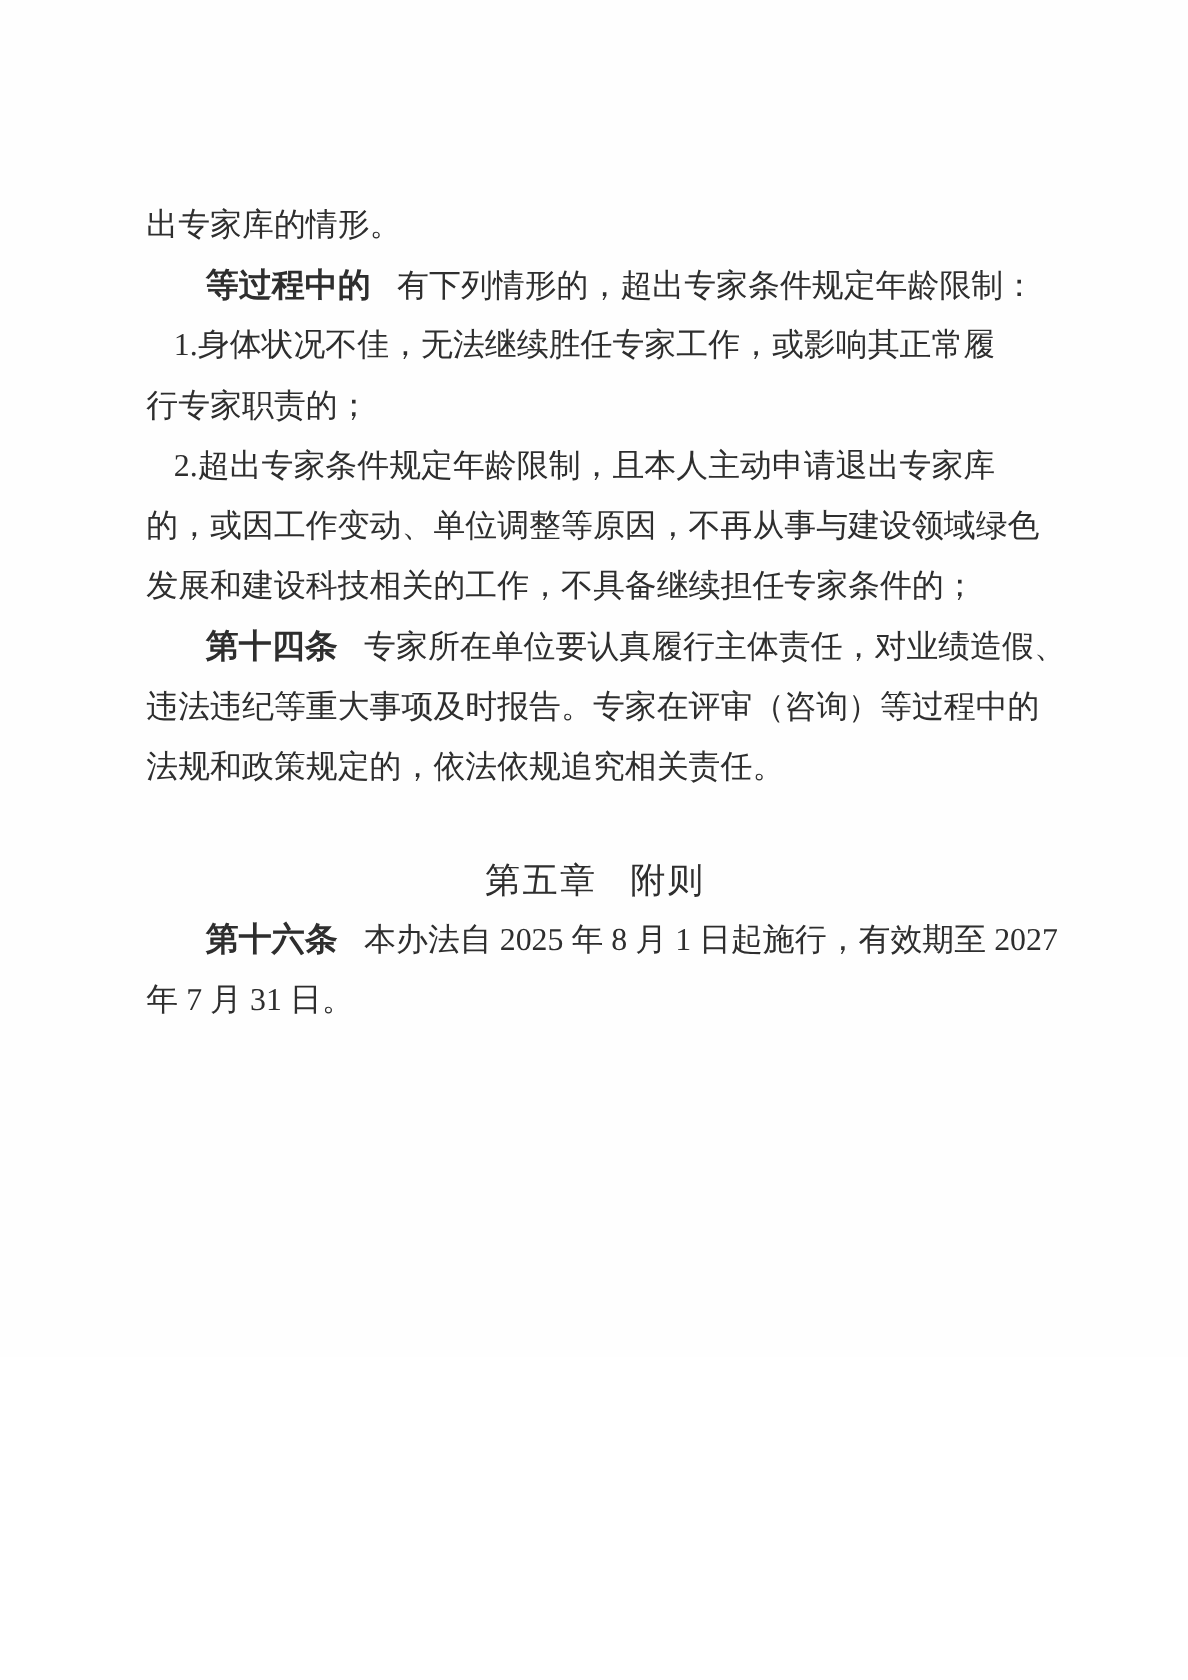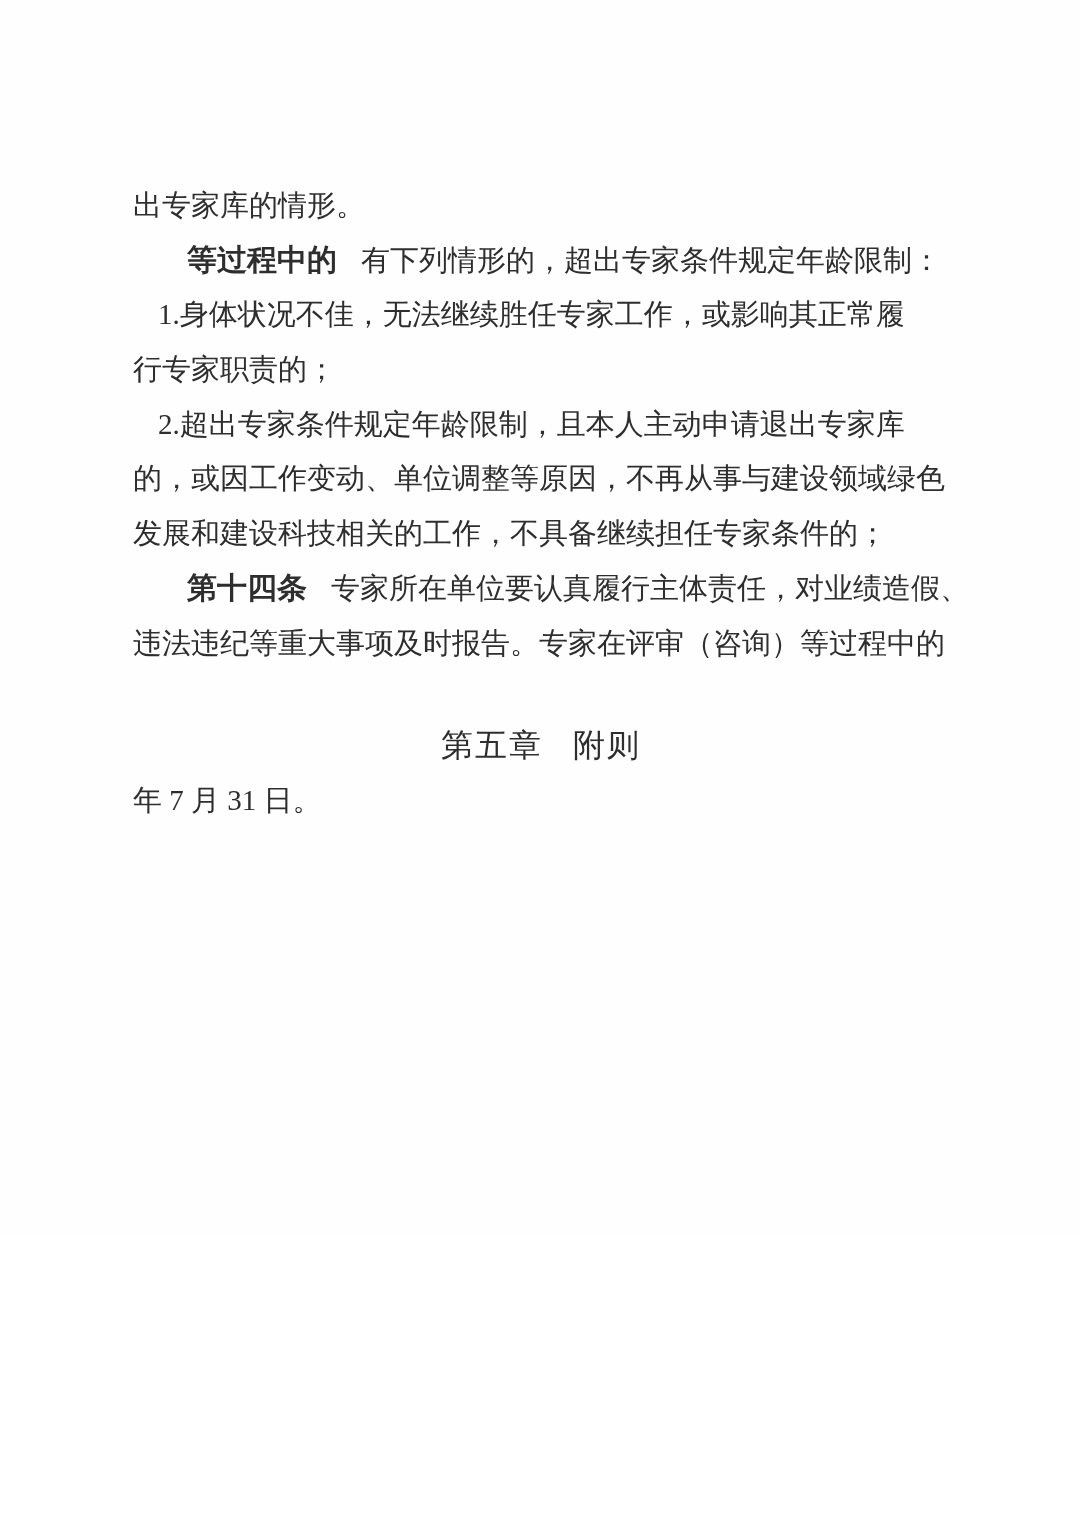--- a/index.html
+++ b/index.html
@@ -91,25 +91,31 @@
 
     <div class="line indent">
       <span class="art-label">第十四条</span><span>专家所在单位要认真履行主体责任，对业绩造假、</span>
     </div>
 
     <div class="line">
       <span>违法违纪等重大事项及时报告。专家在评审（咨询）等过程中的</span>
     </div>
 
 
+    <div class="line">
+      <span>法规和政策规定的，依法依规追究相关责任。</span>
+    </div>
 
     <div class="chapter-heading">
       <span>第五章</span><span class="chapter-gap"></span><span>附则</span>
     </div>
 
 
+    <div class="line indent">
+      <span class="art-label">第十六条</span><span>本办法自 2025 年 8 月 1 日起施行，有效期至 2027</span>
+    </div>
 
     <div class="line">
       <span>年 7 月 31 日。</span>
     </div>
 
   </div>
 </div>
 
 </body></html>

